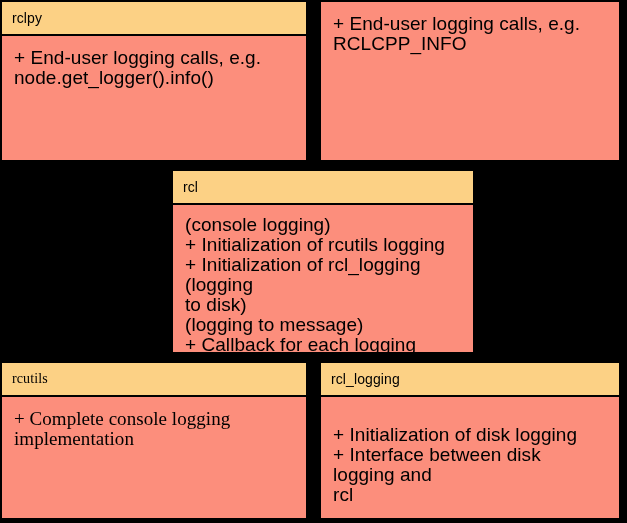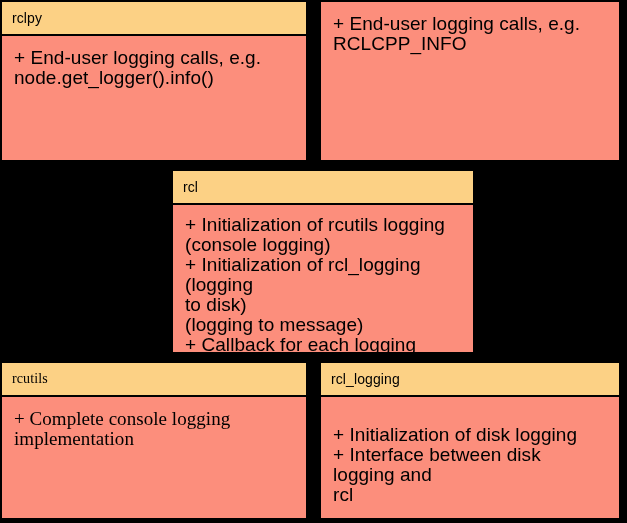--- a/index.html
+++ b/index.html
@@ -78,22 +78,22 @@
   <div class="uml-box" id="box-rclcpp">
     <div class="uml-body">
       <div class="uml-item">+ End-user logging calls, e.g.</div>
       <div class="uml-item">RCLCPP_INFO</div>
     </div>
   </div>
 
   <div class="uml-box" id="box-rcl">
     <div class="uml-header">rcl</div>
     <div class="uml-body">
+      <div class="uml-item">(console logging)</div>
       <div class="uml-item">+ Initialization of rcutils logging</div>
-      <div class="uml-item">(console logging)</div>
       <div class="uml-item">+ Initialization of rcl_logging (logging</div>
       <div class="uml-item">to disk)</div>
       <div class="uml-item">(logging to message)</div>
       <div class="uml-item">+ Callback for each logging message</div>
     </div>
   </div>
 
   <div class="uml-box" id="box-rcutils">
     <div class="uml-header">rcutils</div>
     <div class="uml-body">

